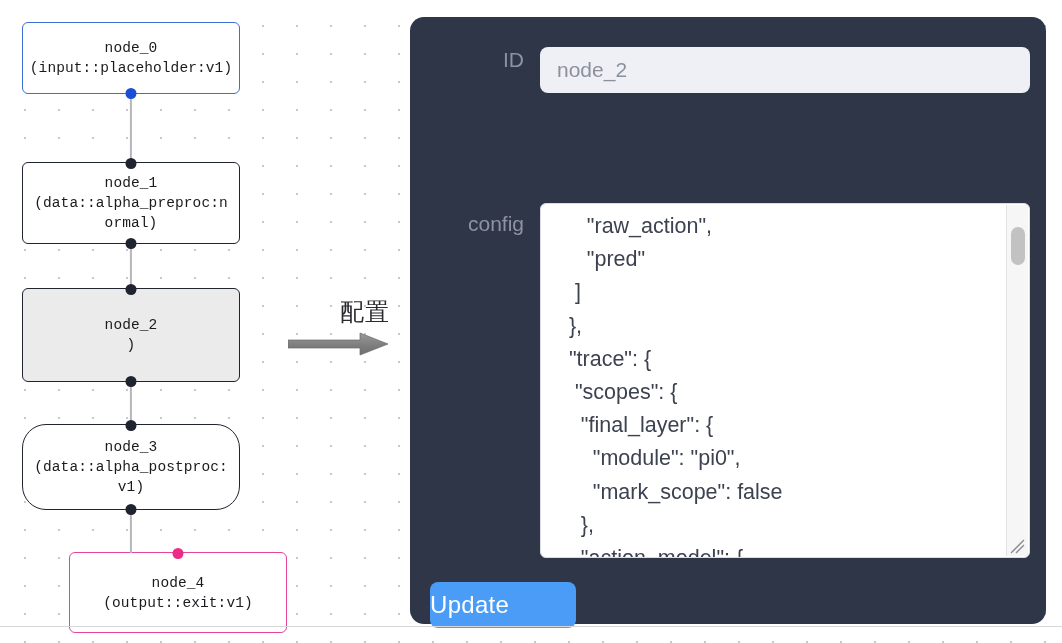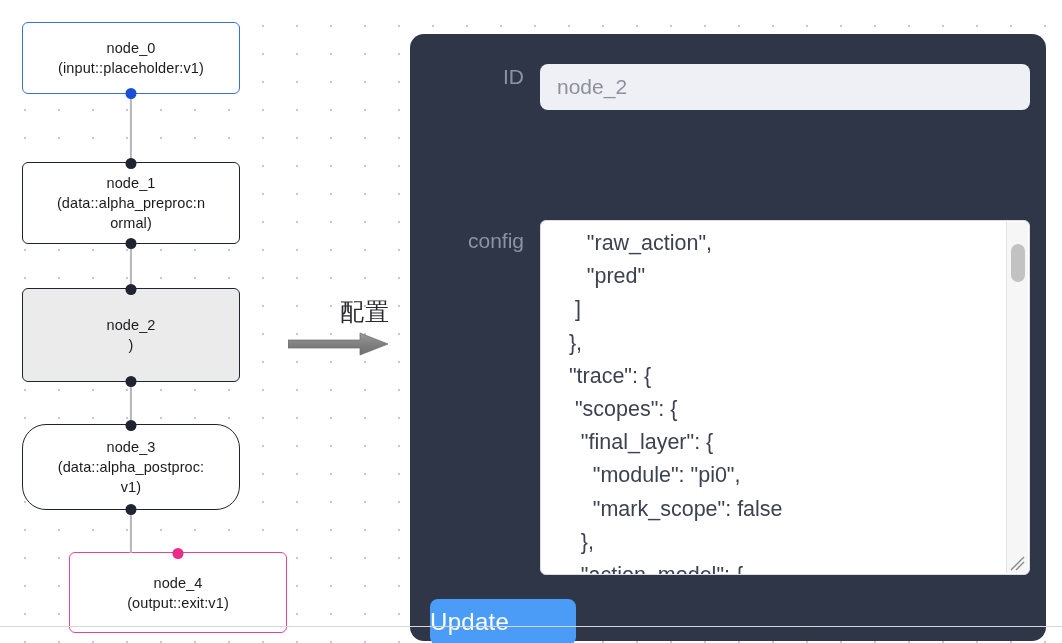--- a/index.html
+++ b/index.html
@@ -28,20 +28,21 @@
     overflow: hidden;
   }
 
   
   #graph {
     position: absolute;
     left: 0;
     top: 0;
     width: 400px;
     height: 643px;
+    font-family: Liberation Mono, monospace;
   }
   .node {
     position: absolute;
     left: 22px;
     width: 218px;
     box-sizing: border-box;
     border: 1.6px solid #1f2430;
     border-radius: 6px;
     background: #ffffff;
     color: #1b1b1f;
@@ -113,21 +114,21 @@
     left: 0;
     top: 36px;
     width: 100px;
     height: 24px;
   }
 
   
   #panel {
     position: absolute;
     left: 410px;
-    top: 34px;
+    top: 17px;
     width: 636px;
     height: 607px;
     background: #2e3648;
     border-radius: 14px;
     box-sizing: border-box;
   }
   .form-row {
     position: absolute;
     display: flex;
     align-items: flex-start;

